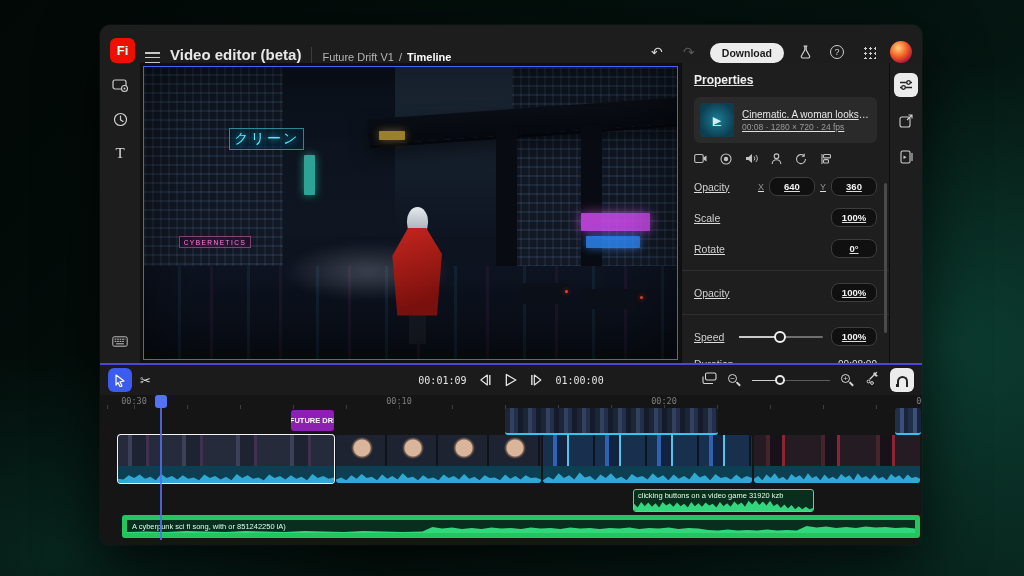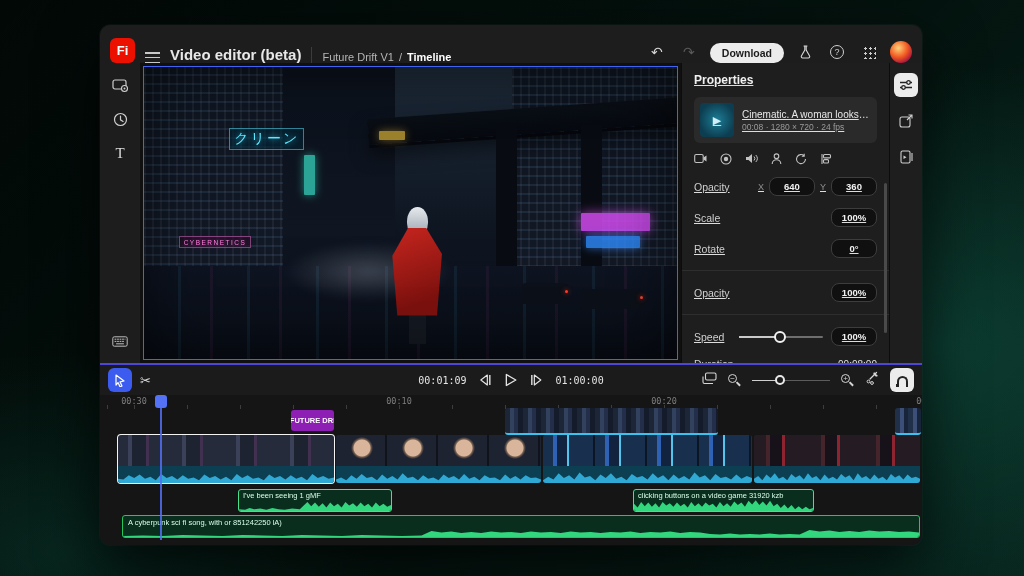--- a/index.html
+++ b/index.html
@@ -146,21 +146,21 @@
      background:radial-gradient(circle at 26px 13px, #d9b59b 0 8px, #77604f 9px, transparent 11px);
      background-size:51px 31px; background-repeat:repeat-x; }
   .th2:after { content:""; position:absolute; inset:0; background:repeating-linear-gradient(90deg, transparent 0 49px, #10131c 49px 51px); }
   .th3 { background:repeating-linear-gradient(90deg, #182f4e 0 10px, #2f62b4 10px 14px, #122340 14px 24px, #54c4ec 24px 26px, #182f4e 26px 52px); }
   .th3:after { content:""; position:absolute; inset:0; background:repeating-linear-gradient(90deg, transparent 0 50px, #0c1524 50px 52px); }
   .th4 { background:repeating-linear-gradient(90deg, #251b23 0 12px, #46242c 12px 16px, #17121a 16px 28px, #8e2430 28px 31px, #251b23 31px 55px); }
   .aclip { position:absolute; top:94px; height:23px; background:#0a2e1e; border:1px solid #49e08d; border-radius:3px; overflow:hidden; }
   .aclip .albl { position:absolute; top:1px; left:4px; right:4px; font-size:7.5px; color:#d8ffe9; white-space:nowrap; overflow:hidden; text-overflow:ellipsis; }
   .aclip svg { position:absolute; bottom:0; width:100%; height:12px; }
   .a1 { left:138px; width:154px; } .a2 { left:533px; width:181px; }
-  .music-clip { position:absolute; top:120px; left:22px; width:798px; height:23px; background:#0a2e1e; border:1px solid #22c55e; border-radius:3px; overflow:hidden; }
+  .music-clip { position:absolute; top:120px; left:22px; width:798px; height:23px; background:#0a2e1e; border:5px solid #22c55e; border-radius:3px; overflow:hidden; }
   .music-clip .albl { position:absolute; top:2px; left:5px; font-size:7.5px; color:#d8ffe9; white-space:nowrap; }
   .music-clip svg { position:absolute; bottom:0; width:100%; height:10px; }
 </style>
 </head>
 <body>
 
 <div class="window">
 
   <div class="topbar">
     <div class="fi-logo">Fi</div>
@@ -475,26 +475,20 @@
     </div>
     <div class="vclip" style="left:654px; width:166px;">
       <div class="thumbs th4"></div>
       <div class="waves">
           <svg viewBox="0 0 200 20" preserveAspectRatio="none">
             <path d="M0 20 L0 14 L5 10 L10 16 L15 8 L20 13 L25 6 L30 14 L35 11 L40 16 L45 7 L50 12 L55 9 L60 15 L65 6 L70 13 L75 10 L80 16 L85 8 L90 14 L95 11 L100 15 L105 7 L110 12 L115 9 L120 16 L125 6 L130 13 L135 10 L140 15 L145 8 L150 14 L155 11 L160 16 L165 7 L170 12 L175 9 L180 15 L185 8 L190 13 L195 11 L200 14 L200 20 Z" fill="#2fa8d4"></path>
           </svg>
         </div>
     </div>
 
-    <div class="aclip a1">
-      <span class="albl">I've been seeing 1 gMF</span>
-      <svg viewBox="0 0 200 20" preserveAspectRatio="none">
-          <path d="M0 20 L0 17 L8 18 L14 15 L20 17 L28 16 L36 18 L44 15 L52 17 L60 18 L70 16 L80 17 L90 5 L95 12 L100 6 L105 13 L110 7 L115 14 L120 6 L125 12 L130 8 L135 14 L140 5 L145 11 L150 7 L155 13 L160 6 L165 12 L170 8 L175 14 L180 6 L185 12 L190 8 L195 13 L200 10 L200 20 Z" fill="#32d67d"></path>
-        </svg>
-    </div>
     <div class="aclip a2">
       <span class="albl">clicking buttons on a video game 31920 kzb</span>
       <svg viewBox="0 0 200 20" preserveAspectRatio="none">
           <path d="M0 20 L0 8 L4 14 L8 5 L12 12 L16 6 L20 13 L24 7 L28 14 L32 5 L36 11 L40 7 L44 13 L48 6 L52 12 L56 8 L60 14 L64 5 L68 12 L72 7 L76 13 L80 6 L84 11 L88 8 L92 14 L96 5 L100 12 L104 7 L108 13 L112 4 L116 10 L120 6 L124 13 L128 3 L132 9 L136 2 L140 10 L144 4 L148 11 L152 3 L156 12 L160 8 L164 15 L168 9 L172 16 L176 10 L180 17 L184 12 L188 17 L192 13 L196 17 L200 15 L200 20 Z" fill="#32d67d"></path>
         </svg>
     </div>
 
     <div class="music-clip">
       <span class="albl">A cyberpunk sci fi song, with or 851242250 lA)</span>
       <svg viewBox="0 0 800 20" preserveAspectRatio="none">

